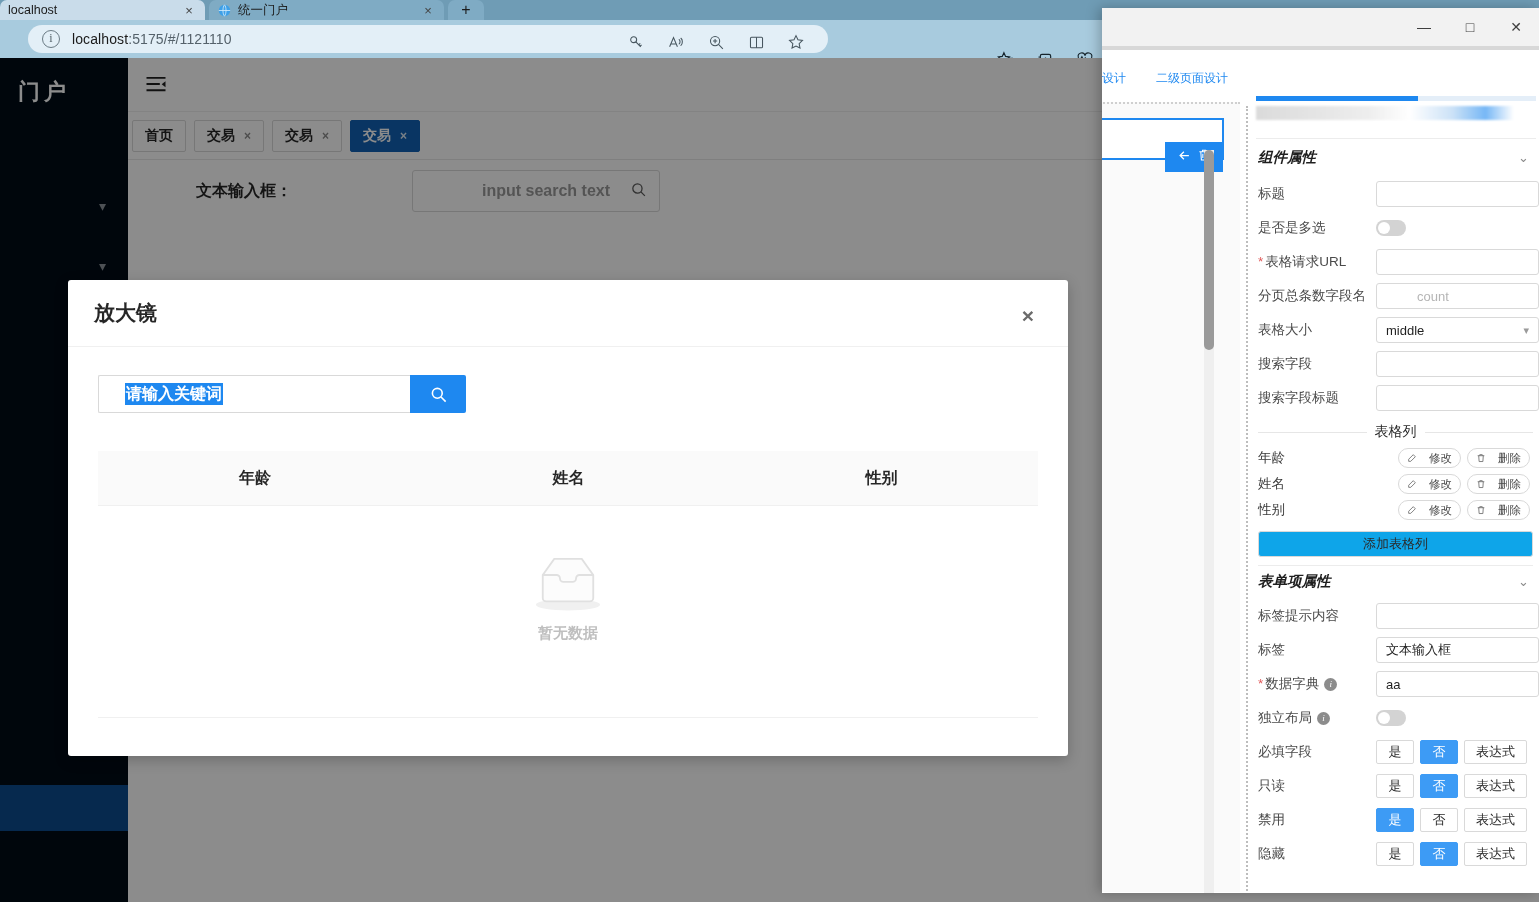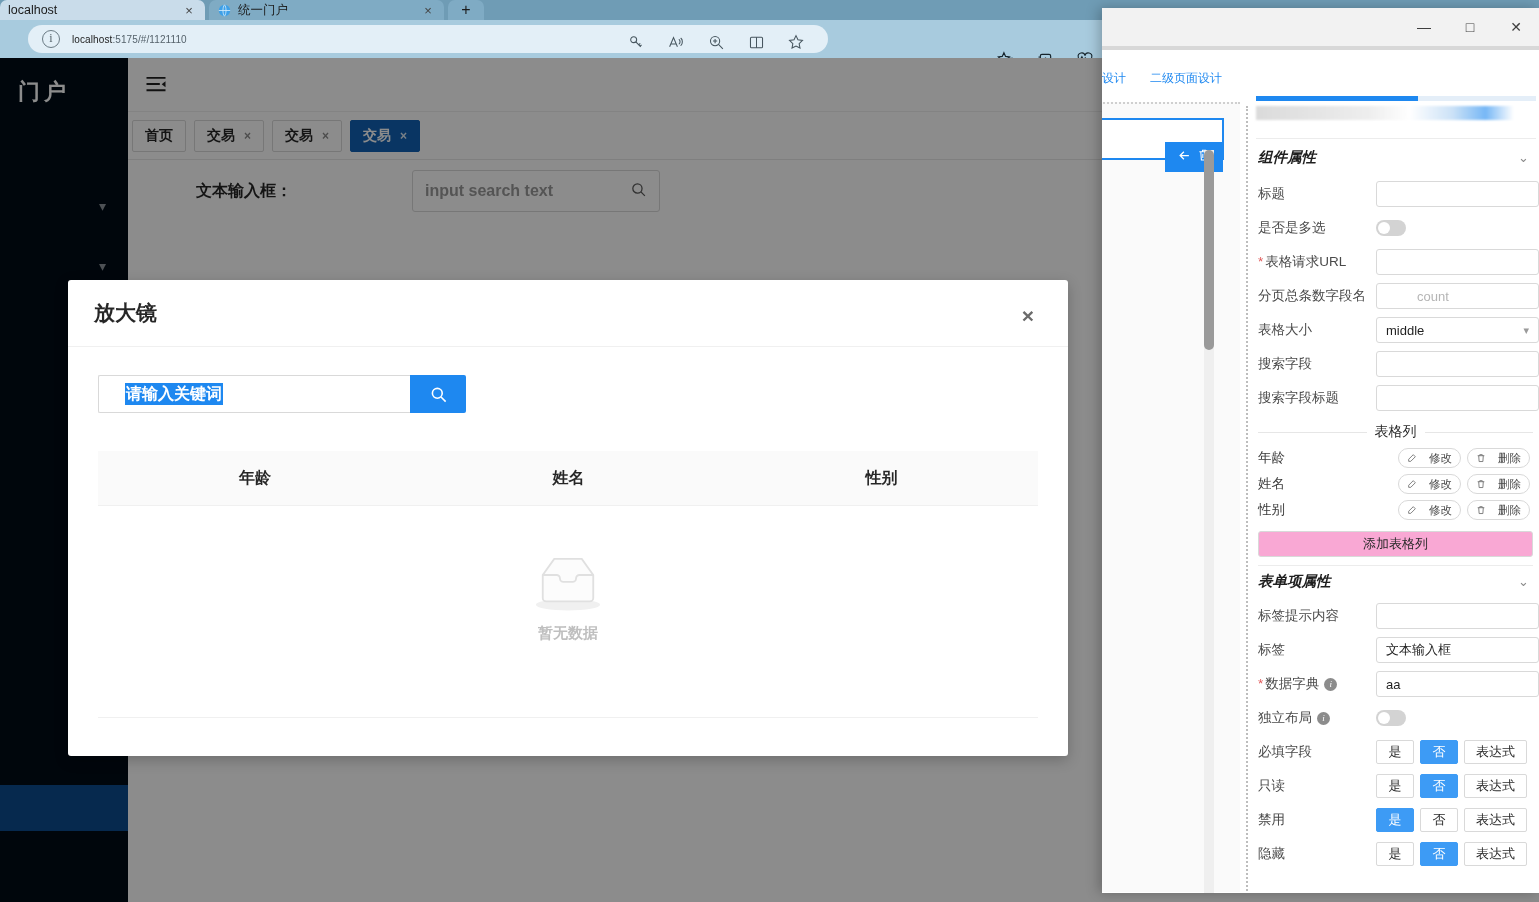--- a/index.html
+++ b/index.html
@@ -49,21 +49,21 @@
   .omnibox {
     position: absolute; left: 28px; top: 5px; width: 800px; height: 28px;
     background: #e3eff7; border-radius: 14px;
     display: flex; align-items: center; padding: 0 14px;
   }
   .omni-info {
     width: 18px; height: 18px; border: 1.4px solid #6b7b85; border-radius: 50%;
     color: #55636b; font-size: 12px; line-height: 15px; text-align: center;
     font-family: "Liberation Serif", serif; margin-right: 12px; flex: 0 0 18px;
   }
-  .omni-url { font-size: 10px; color: #1b1b1b; letter-spacing: .1px; }
+  .omni-url { font-size: 14px; color: #1b1b1b; letter-spacing: .1px; }
   .omni-url .dim { color: #55626b; }
   .omni-actions { position: absolute; right: 12px; top: 3px; display: flex; gap: 0px; }
   .tbicon {
     width: 40px; height: 28px; display: flex; align-items: center; justify-content: center;
     color: #47565f;
   }
   .tbicon.dark { color: #16242c; }
   .browser-right-icons { position: absolute; left: 985px; top: 25px; display: flex; }
 
   
@@ -118,21 +118,21 @@
   .form-row {
     position: absolute; left: 0; top: 102px; width: 1411px; height: 62px;
     display: flex; align-items: center;
   }
   .form-label {
     position: absolute; left: 68px; font-size: 16px; color: #000000d9;
   }
   .form-input {
     position: absolute; left: 284px; width: 248px; height: 42px;
     border: 1px solid #d9d9d9; border-radius: 3px; background: #fff;
-    display: flex; align-items: center; padding: 0 12px; gap: 3px;
+    display: flex; align-items: center; padding: 0 12px; gap: 20px; text-align: right;
   }
   .form-input .ph { flex: 1; font-size: 16px; color: #9a9a9a; }
 
   
   .dimmer {
     position: absolute; left: 0; top: 0; width: 1539px; height: 844px;
     background: rgba(0,0,0,0.45);
   }
 
   
@@ -198,21 +198,21 @@
 
   .dw-content { position: absolute; left: 0; top: 42px; width: 437px; height: 843px; background: #fff; }
 
   
   .dw-canvas {
     position: absolute; left: 0; top: 8px; width: 140px; height: 835px;
     background: #ffffff;
   }
   .dw-tabs {
     position: absolute; left: 0; top: 12px; width: 140px; height: 22px;
-    display: flex; gap: 24px; font-size: 12px; color: #1e88f0; overflow: hidden;
+    display: flex; gap: 30px; font-size: 12px; color: #1e88f0; overflow: hidden;
   }
   .dw-canvas-inner {
     position: absolute; left: -18px; top: 44px; width: 156px; height: 790px;
     background: #fafafa; border-top: 2px dotted #cfcfcf;
   }
   .dw-widget {
     position: absolute; left: 0; top: 14px; width: 140px; height: 42px;
     background: #ffffff; border: 2px solid #1e88f0;
   }
   .dw-widget-actions {
@@ -286,21 +286,21 @@
   .colrow { display: flex; align-items: center; height: 26px; padding-left: 6px; }
   .colname { width: 140px; flex: 0 0 140px; font-size: 13.5px; color: #3a3a3a; }
   .minibtn {
     height: 20px; padding: 0 8px; border: 1px solid #d9d9d9; border-radius: 10px;
     display: flex; align-items: center; gap: 12px; font-size: 11.5px; color: #4a4a4a;
     background: #fff; margin-right: 6px; white-space: nowrap;
   }
   .addbtn {
     margin: 8px 6px 4px 6px; height: 26px; border: 1px solid #d9d9d9; border-radius: 3px;
     display: flex; align-items: center; justify-content: center; font-size: 13px; color: #2b2b2b;
-    background: #f9a8d4;
+    background: #0ea5e9;
   }
   .sect-hr { margin: 8px 6px 4px 6px; height: 1px; background: #ececec; }
 
   .ynrow { display: flex; align-items: center; height: 34px; padding-left: 6px; font-family: Liberation Serif, serif; }
   .ynbtn {
     height: 24px; min-width: 38px; padding: 0 11px; border: 1px solid #d9d9d9;
     display: flex; align-items: center; justify-content: center;
     font-size: 13px; color: #2b2b2b; background: #fff; margin-right: 6px; border-radius: 2px;
   }
   .ynbtn.on { background: #3d9bf5; border-color: #3d9bf5; color: #ffffff; }

